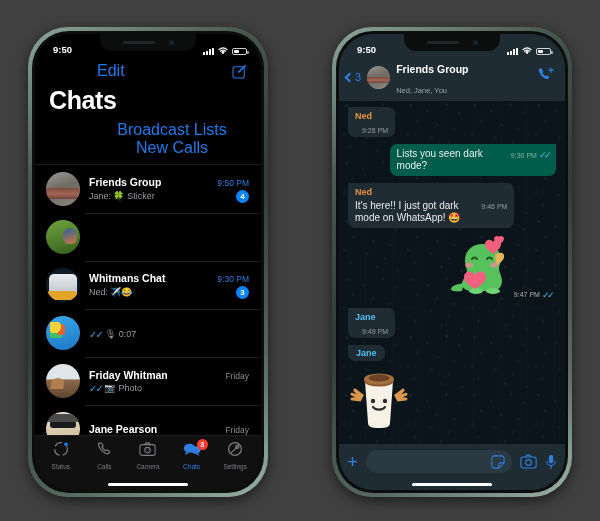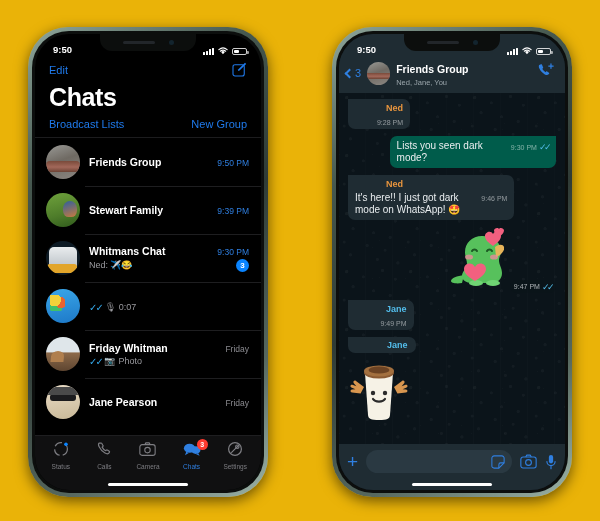--- a/index.html
+++ b/index.html
@@ -2,21 +2,21 @@
 <html><head>
 <meta charset="utf-8">
 <style>
   * { box-sizing: border-box; margin: 0; padding: 0; }
   html, body {
     width: 600px; height: 521px;
     background: #2b2b2b;
     font-family: "Liberation Sans", sans-serif;
     overflow: hidden;
   }
-  .stage { position: relative; width: 600px; height: 521px; background: #eab308; }
+  .stage { position: relative; width: 600px; height: 521px; background: #404040; }
 
   
   .phone {
     position: absolute;
     width: 240px; height: 470px;
     border-radius: 40px;
     background: linear-gradient(145deg,#8fa79c,#46584f 25%,#2f3b36 50%,#56685f 78%,#9cb3a8);
     padding: 4px;
     box-shadow: 0 4px 14px rgba(0,0,0,.55);
   }
@@ -69,30 +69,31 @@
     width:1.5px; height:3px; background: rgba(255,255,255,.6); border-radius:0 1px 1px 0;
   }
   .batt b { display:block; height:100%; width:45%; background:#fff; border-radius:1px; }
 
   
   .chats-screen { background: #000; height: 100%; display: flex; flex-direction: column; }
   .nav-row {
     display: flex; align-items: center; justify-content: space-between;
     padding: 6px 14px 2px;
   }
-  .link { color: #1f7aec; font-size: 11px; }
+  .link { color: #1f7aec; font-size: 16px; margin-left: 48px; }
   .compose-icon svg { display: block; }
   .big-title {
     padding: 4px 14px 2px;
     color: #fff; font-size: 25px; font-weight: bold; letter-spacing: -.4px;
   }
   .sub-row {
     display: flex; align-items: center; justify-content: space-between;
     padding: 4px 14px 7px;
     border-bottom: .5px solid #1c1c1e;
+    flex-direction: column;
   }
   .chat-list { flex: 1; overflow: hidden; }
   .chat-item {
     display: flex; align-items: center; gap: 9px;
     padding: 7px 12px 7px 11px;
     position: relative;
   }
   .chat-item + .chat-item::before {
     content:""; position:absolute; left: 50px; right: 0; top: 0;
     height: .5px; background: #1e1e20;
@@ -200,21 +201,21 @@
   .conv-av {
     width: 23px; height: 23px; border-radius:50%; flex:0 0 23px;
     background: linear-gradient(160deg,#9a9a96,#6f6a63 45%,#8c8782); position:relative; overflow:hidden;
   }
   .conv-av::after {
     content:""; position:absolute; left:0; right:0; top:48%; height:30%;
     background: linear-gradient(180deg,#7a4a3a,#a2685a 55%,#6d4335);
   }
   .conv-titles { flex:1; min-width:0; }
   .conv-title { color:#fff; font-size:10.5px; font-weight:bold; }
-  .conv-sub { color:#9aa5ab; font-size:7.5px; margin-top:1px; }
+  .conv-sub { color:#9aa5ab; font-size:7.5px; margin-top:9px; }
 
   .conv-body {
     flex:1; position:relative; overflow:hidden;
     background-color:#0b141a;
     padding: 6px 9px 0;
   }
   
   .wallpaper {
     position:absolute; inset:0; opacity:.5;
     background-image:
@@ -246,21 +247,21 @@
   .row.out { justify-content:flex-end; }
   .bubble {
     max-width: 80%;
     border-radius: 7px;
     padding: 4px 7px 3px;
     position: relative;
     font-size: 10px; line-height: 1.28; color: #e9edef;
   }
   .bubble.in  { background:#1f2c33; border-top-left-radius: 0; }
   .bubble.out { background:#005c4b; border-top-right-radius: 0; }
-  .sender { font-size: 9px; font-weight:bold; margin-bottom:1px; display:block;margin-left:31px; }
+  .sender { font-size: 9px; font-weight:bold; margin-bottom:1px; display:block; }
   .sender.ned  { color:#e8953e; }
   .sender.jane { color:#53bdeb; }
   .meta {
     float:right; margin: 3px 0 0 7px;
     font-size: 7px; color: rgba(233,237,239,.55);
     display:flex; align-items:center; gap:2px; line-height:1;
   }
   .bubble.out .meta { color: rgba(210,232,225,.6); }
   .dd { color:#53bdeb; letter-spacing:-2.5px; font-size:9px; }
 
@@ -329,40 +330,40 @@
                 <rect x="1.2" y="3.2" width="13.5" height="13.5" rx="2.4" stroke="#1f7aec" stroke-width="1.3" fill="none"></rect>
                 <path d="M15.6.9 17 2.3 9.1 10.2l-2 .6.6-2z" fill="#1f7aec"></path>
               </svg>
             </span>
           </div>
 
           <div class="big-title">Chats</div>
 
           <div class="sub-row">
             <span class="link">Broadcast Lists</span>
-            <span class="link">New Group</span>
+            <span class="link">New Calls</span>
           </div>
 
           <div class="chat-list" id="chat-list">
               <div class="chat-item">
                 <span class="avatar av-friends"></span>
                 <div class="ci-body">
                   <div class="ci-top">
                     <span class="ci-name">Friends Group</span>
                     <span class="ci-time">9:50 PM</span>
                   </div>
+                  <div class="ci-bot">
+                    <span class="ci-prev">Jane: 🍀 Sticker</span>
+                    <span class="badge">4</span>
+                  </div>
                 </div>
               </div>
               <div class="chat-item">
                 <span class="avatar av-stewart"></span>
                 <div class="ci-body">
-                  <div class="ci-top">
-                    <span class="ci-name">Stewart Family</span>
-                    <span class="ci-time">9:39 PM</span>
-                  </div>
                 </div>
               </div>
               <div class="chat-item">
                 <span class="avatar av-whitmans"></span>
                 <div class="ci-body">
                   <div class="ci-top">
                     <span class="ci-name">Whitmans Chat</span>
                     <span class="ci-time">9:30 PM</span>
                   </div>
                   <div class="ci-bot">

